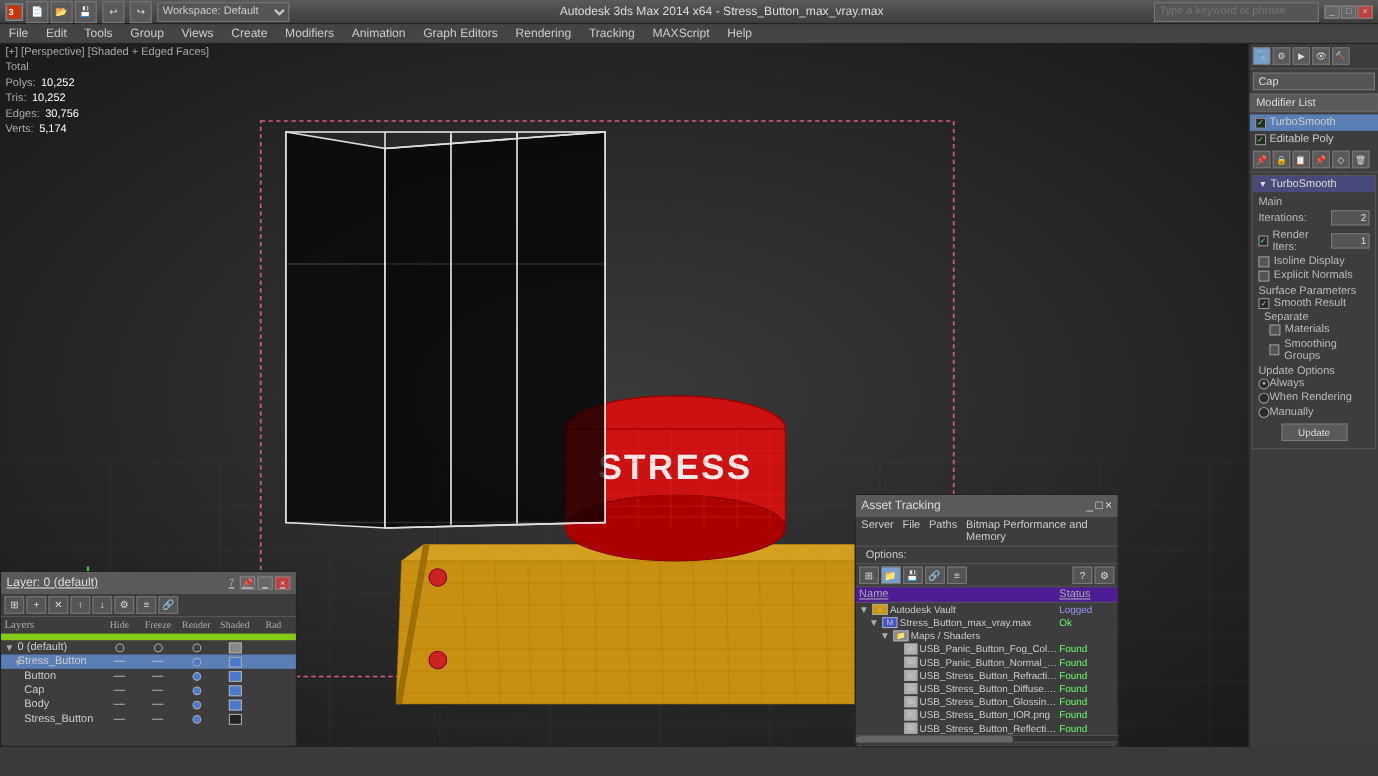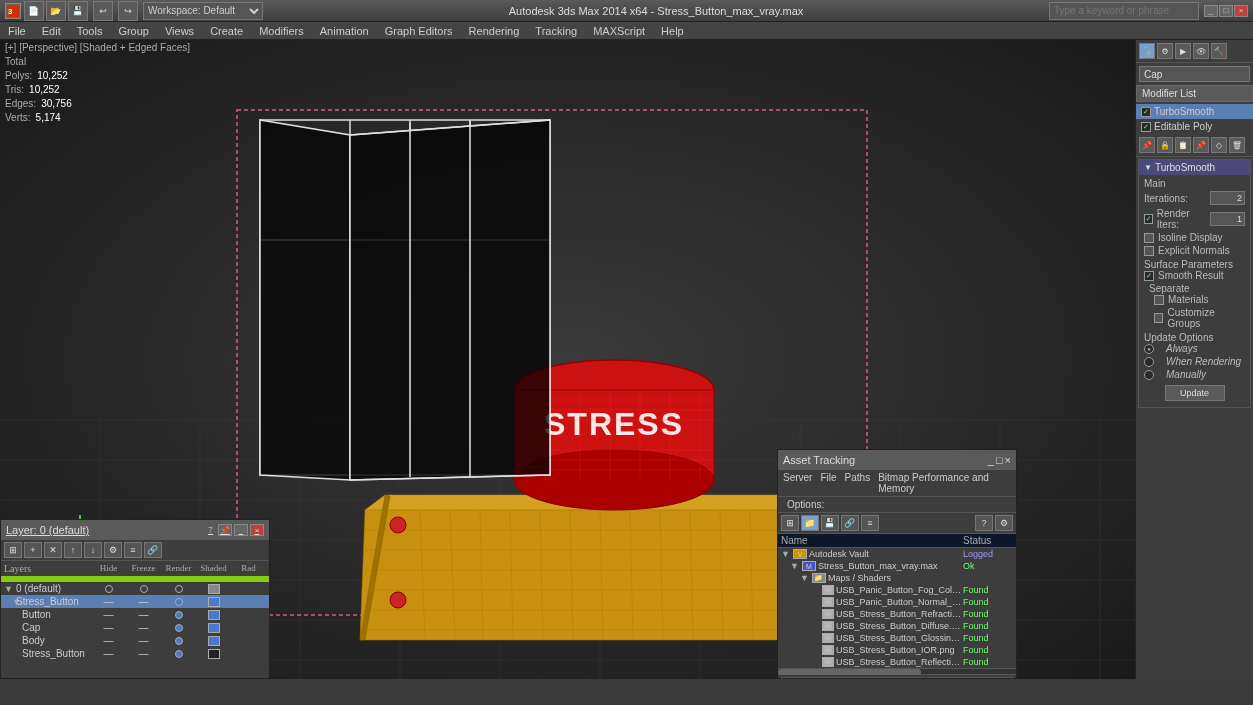--- a/index.html
+++ b/index.html
@@ -134,21 +134,21 @@
     .rollout-header .collapse-arrow { font-size: 8px; }
     .rollout-body { padding: 3px 5px; background: #3d3d3d; }
     .rollout-section { font-size: 10px; color: #bbb; margin-bottom: 2px; }
     .param-row { display: flex; align-items: center; justify-content: space-between; margin-bottom: 3px; font-size: 10px; }
     .param-label { color: #bbb; }
     .param-input { width: 35px; height: 14px; background: #555; border: 1px solid #777; color: #ddd; font-size: 9px; text-align: right; padding: 0 2px; }
     .checkbox-row { display: flex; align-items: center; gap: 4px; margin-bottom: 2px; font-size: 10px; color: #bbb; }
     .cb { width: 10px; height: 10px; border: 1px solid #999; background: #2a2a2a; display: flex; align-items: center; justify-content: center; font-size: 7px; color: #6f6; }
     .surface-params { font-size: 10px; color: #bbb; margin-top: 3px; }
     .update-options { font-size: 10px; color: #bbb; margin-top: 3px; }
-    .radio-row { display: flex; align-items: flex-end; gap: 12px; margin-bottom: 2px; font-size: 10px; color: #bbb; font-style: italic; }
+    .radio-row { display: flex; align-items: flex-end; gap: 0; margin-bottom: 2px; font-size: 10px; color: #bbb; }
     .rb { width: 10px; height: 10px; border: 1px solid #999; border-radius: 50%; background: #2a2a2a; display: flex; align-items: center; justify-content: center; }
     .rb.selected::after { content: '●'; font-size: 6px; color: #aaa; }
     .update-btn { width: 60px; height: 16px; background: #5a5a5a; border: 1px solid #777; font-size: 9px; color: #ddd; cursor: pointer; display: flex; align-items: center; justify-content: center; margin: 3px auto; }
 
     
     #layers-panel {
       position: absolute;
       bottom: 0;
       left: 0;
       width: 270px;
@@ -259,22 +259,23 @@
     .asset-toolbar-left { display: flex; gap: 2px; }
     .asset-toolbar-right { display: flex; gap: 2px; }
     .at-btn { width: 18px; height: 16px; background: #555; border: 1px solid #777; font-size: 9px; display: flex; align-items: center; justify-content: center; cursor: pointer; color: #ddd; }
     .at-btn.active { background: #7a9fcc; }
 
     #asset-column-headers {
       display: flex;
       padding: 1px 3px;
       font-size: 10px;
       color: #aaa;
-      background: #0f172a;
+      background: #4c1d95;
       border-bottom: 1px solid #555;
+      text-decoration: underline;
     }
     .asset-name-col { flex: 1; font-size: 10px; }
     .asset-status-col { width: 50px; font-size: 10px; }
 
     .asset-row {
       display: flex;
       align-items: center;
       padding: 1px 3px;
       font-size: 9px;
       color: #ccc;
@@ -835,21 +836,21 @@
             <div class="cb">✓</div>
             <span>Smooth Result</span>
           </div>
           <div style="font-size:10px;color:#bbb;margin-left:5px;">Separate</div>
           <div class="checkbox-row" style="padding-left:10px;">
             <div class="cb" style="background:#555;"></div>
             <span>Materials</span>
           </div>
           <div class="checkbox-row" style="padding-left:10px;">
             <div class="cb" style="background:#555;"></div>
-            <span>Customize Groups</span>
+            <span>Smoothing Groups</span>
           </div>
         </div>
         <div class="update-options">
           <div>Update Options</div>
           <div class="radio-row">
             <div class="rb selected"></div>
             <span>Always</span>
           </div>
           <div class="radio-row">
             <div class="rb"></div>

